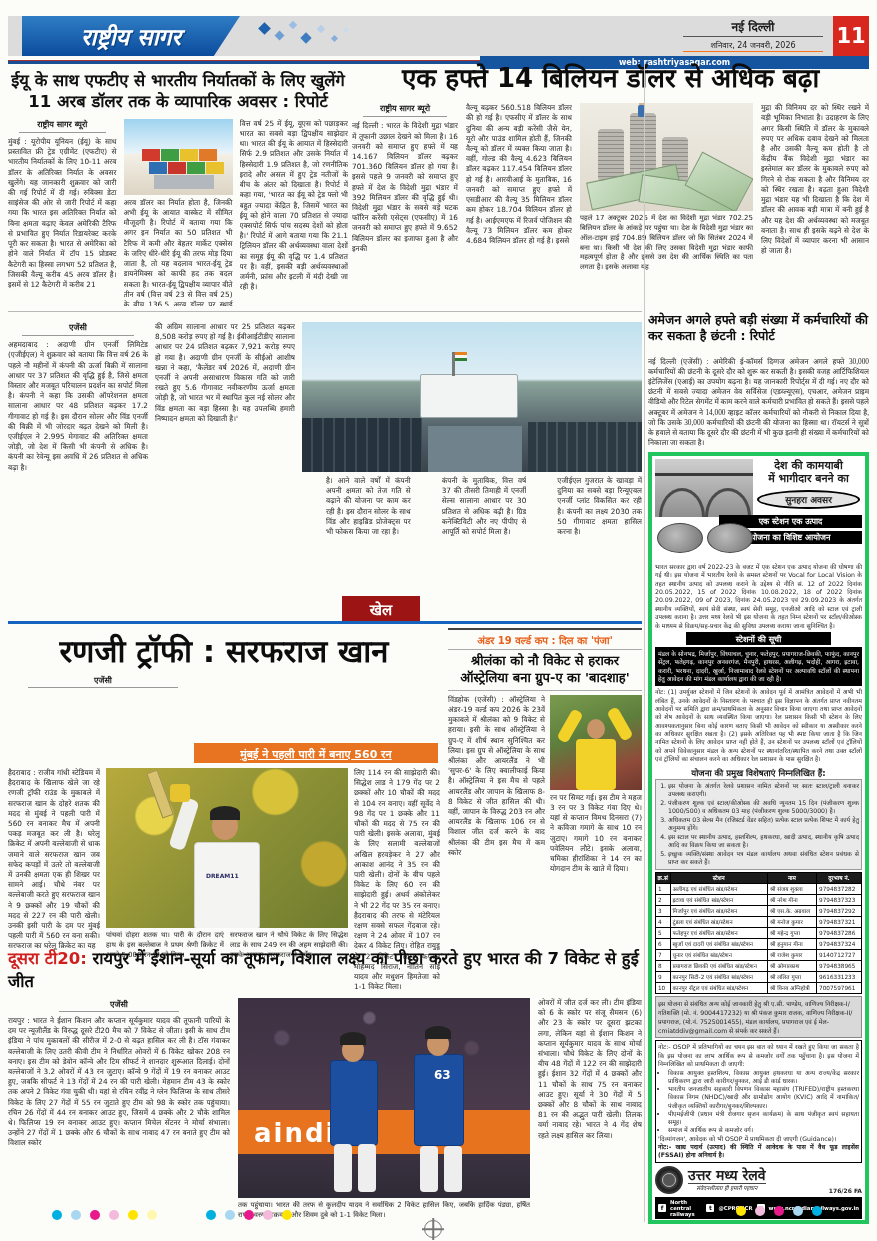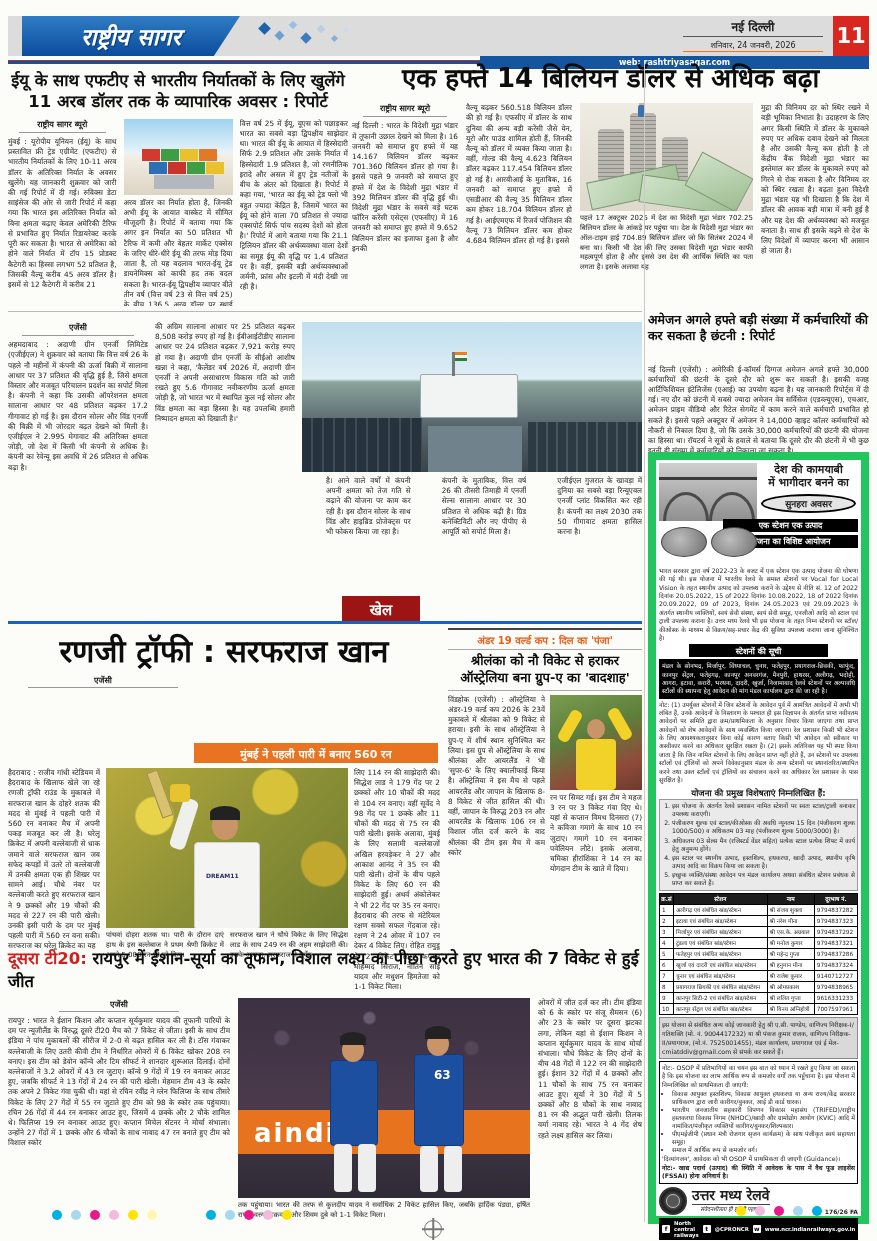--- a/index.html
+++ b/index.html
@@ -55,23 +55,23 @@
   .adani-body{display:flex;gap:7px;margin-top:7px;}
   .adani-c{width:140px;height:248px;}
   .adani-right{width:340px;}
   .img-solar{width:340px;height:150px;position:relative;overflow:hidden;
              background:linear-gradient(180deg,#bfe0ee 0%,#dfeef5 38%,#8aa49a 40%,#55636b 70%,#39434c 100%);}
   .adani-under{display:flex;gap:7px;margin-top:4px;}
   .adani-under .col{width:108px;height:92px;margin-left:24px;}
   
   .amz{position:absolute;left:648px;top:312px;width:221px;}
   .amz-h{font-size:12.5px;font-weight:bold;line-height:1.3;color:#0d0d0d;}
-  .amz-b{margin-top:20px;height:92px;}
-  
-  .rail{position:absolute;left:648px;top:452px;width:221px;height:772px;border:8px solid #22c55e;
+  .amz-b{margin-top:12px;height:92px;font-family:Liberation Serif, serif;}
+  
+  .rail{position:absolute;left:648px;top:452px;width:221px;height:772px;border:4px solid #22c55e;
         background:#fff;box-sizing:border-box;padding:3px;font-size:6.2px;}
   .rail p{margin:2px 0;text-align:justify;line-height:1.35;}
   .rail-head{position:relative;height:102px;}
   .img-bridge{position:absolute;left:0;top:0;width:98px;height:58px;background:linear-gradient(180deg,#cfcfcf,#8f8f8f);overflow:hidden;}
   .arch{position:absolute;border:3px solid #4a4a4a;border-bottom:none;border-radius:50% 50% 0 0/100% 100% 0 0;background:transparent;}
   .rail-title{position:absolute;left:100px;top:0;right:0;text-align:center;font-weight:bold;font-size:11px;line-height:1.2;}
   .rail-oval{position:absolute;left:102px;top:31px;right:2px;border:2px solid #000;border-radius:50%;
              text-align:center;font-weight:bold;font-size:9px;padding:1px 0;background:#e5e5e5;}
   .rail-ban{position:absolute;background:#000;color:#fff;font-weight:bold;text-align:center;font-size:8px;line-height:13px;}
   .oval-ph{position:absolute;width:44px;height:28px;border-radius:50%;background:radial-gradient(circle at 40% 40%,#bdbdbd,#6e6e6e);border:1px solid #444;}
@@ -98,21 +98,21 @@
   .sq-ic{display:inline-flex;width:8px;height:8px;background:#fff;color:#000;font-size:6px;font-weight:bold;
          align-items:center;justify-content:center;border-radius:1px;flex-shrink:0;}
   
   .khel{position:absolute;left:342px;top:596px;width:78px;height:25px;background:#9c1414;color:#fff;
         font-size:15px;font-weight:bold;display:flex;align-items:center;justify-content:center;}
   .khel-line{position:absolute;left:8px;top:621px;width:634px;height:3px;background:#1565c0;}
   .ranji{position:absolute;left:8px;top:630px;width:432px;}
   .ranji-h{font-size:31px;font-weight:bold;text-align:center;line-height:1.15;color:#0d0d0d;margin-top:4px;}
   .ranji-by{width:150px;margin:4px 0 2px 20px;}
   .hl-box{position:absolute;left:186px;top:113px;width:244px;height:20px;background:#e87320;color:#fff;
-          font-size:11px;font-weight:bold;display:flex;align-items:center;justify-content:center;}
+          font-size:11px;font-weight:bold;display:flex;align-items:center;justify-content:center;text-decoration:underline;}
   .ranji-row{position:absolute;left:0;top:138px;display:flex;gap:6px;}
   .ranji-c1{width:92px;height:310px;}
   .ranji-mid{width:242px;}
   .img-sarfaraz{width:242px;height:160px;position:relative;overflow:hidden;
      background:radial-gradient(circle at 20% 30%,#e8d44a 0 8%,transparent 9%),
                 radial-gradient(circle at 70% 15%,#d8c23a 0 10%,transparent 11%),
                 radial-gradient(circle at 90% 60%,#c3a82f 0 9%,transparent 10%),
                 linear-gradient(135deg,#b7a93c,#8a8f35 55%,#6f7c2f);}
   .ranji-cap{display:flex;gap:6px;margin-top:3px;}
   .ranji-cap .col{width:118px;height:60px;font-size:7px;}
@@ -249,21 +249,21 @@
           <span style="position:absolute;left:150px;top:30px;width:3px;height:24px;background:#777;"></span>
           <span style="position:absolute;left:153px;top:30px;width:12px;height:3px;background:#e8821e;"></span>
           <span style="position:absolute;left:153px;top:33px;width:12px;height:3px;background:#f4f4f4;"></span>
           <span style="position:absolute;left:153px;top:36px;width:12px;height:3px;background:#2e7d32;"></span>
           <span style="position:absolute;left:0;top:96px;width:120px;height:54px;background:repeating-linear-gradient(90deg,#26323c 0 9px,#3c4c58 9px 11px);"></span>
           <span style="position:absolute;left:226px;top:100px;width:114px;height:50px;background:repeating-linear-gradient(90deg,#2c3a44 0 8px,#46565f 8px 10px);"></span>
           <span style="position:absolute;left:126px;top:104px;width:94px;height:46px;background:#70828b;"></span>
         </div>
         <div class="adani-under">
           <div class="col">है। आने वाले वर्षों में कंपनी अपनी क्षमता को तेज गति से बढ़ाने की योजना पर काम कर रही है। इस दौरान सोलर के साथ विंड और हाइब्रिड प्रोजेक्ट्स पर भी फोकस किया जा रहा है।</div>
-          <div class="col">कंपनी के मुताबिक, वित्त वर्ष 26 की तीसरी तिमाही में एनर्जी सेल्स सालाना आधार पर 30 प्रतिशत से अधिक बढ़ी है। ग्रिड कनेक्टिविटी और नए पीपीए से आपूर्ति को सपोर्ट मिला है।</div>
+          <div class="col">कंपनी के मुताबिक, वित्त वर्ष 37 की तीसरी तिमाही में एनर्जी सेल्स सालाना आधार पर 30 प्रतिशत से अधिक बढ़ी है। ग्रिड कनेक्टिविटी और नए पीपीए से आपूर्ति को सपोर्ट मिला है।</div>
           <div class="col">एजीईएल गुजरात के खावड़ा में दुनिया का सबसे बड़ा रिन्यूएबल एनर्जी प्लांट विकसित कर रही है। कंपनी का लक्ष्य 2030 तक 50 गीगावाट क्षमता हासिल करना है।</div>
         </div>
       </div>
     </div>
   </div>
 
   <div class="amz">
     <div class="amz-h">
       <div>अमेजन अगले हफ्ते बड़ी संख्या में कर्मचारियों की</div>
       <div>कर सकता है छंटनी : रिपोर्ट</div>

